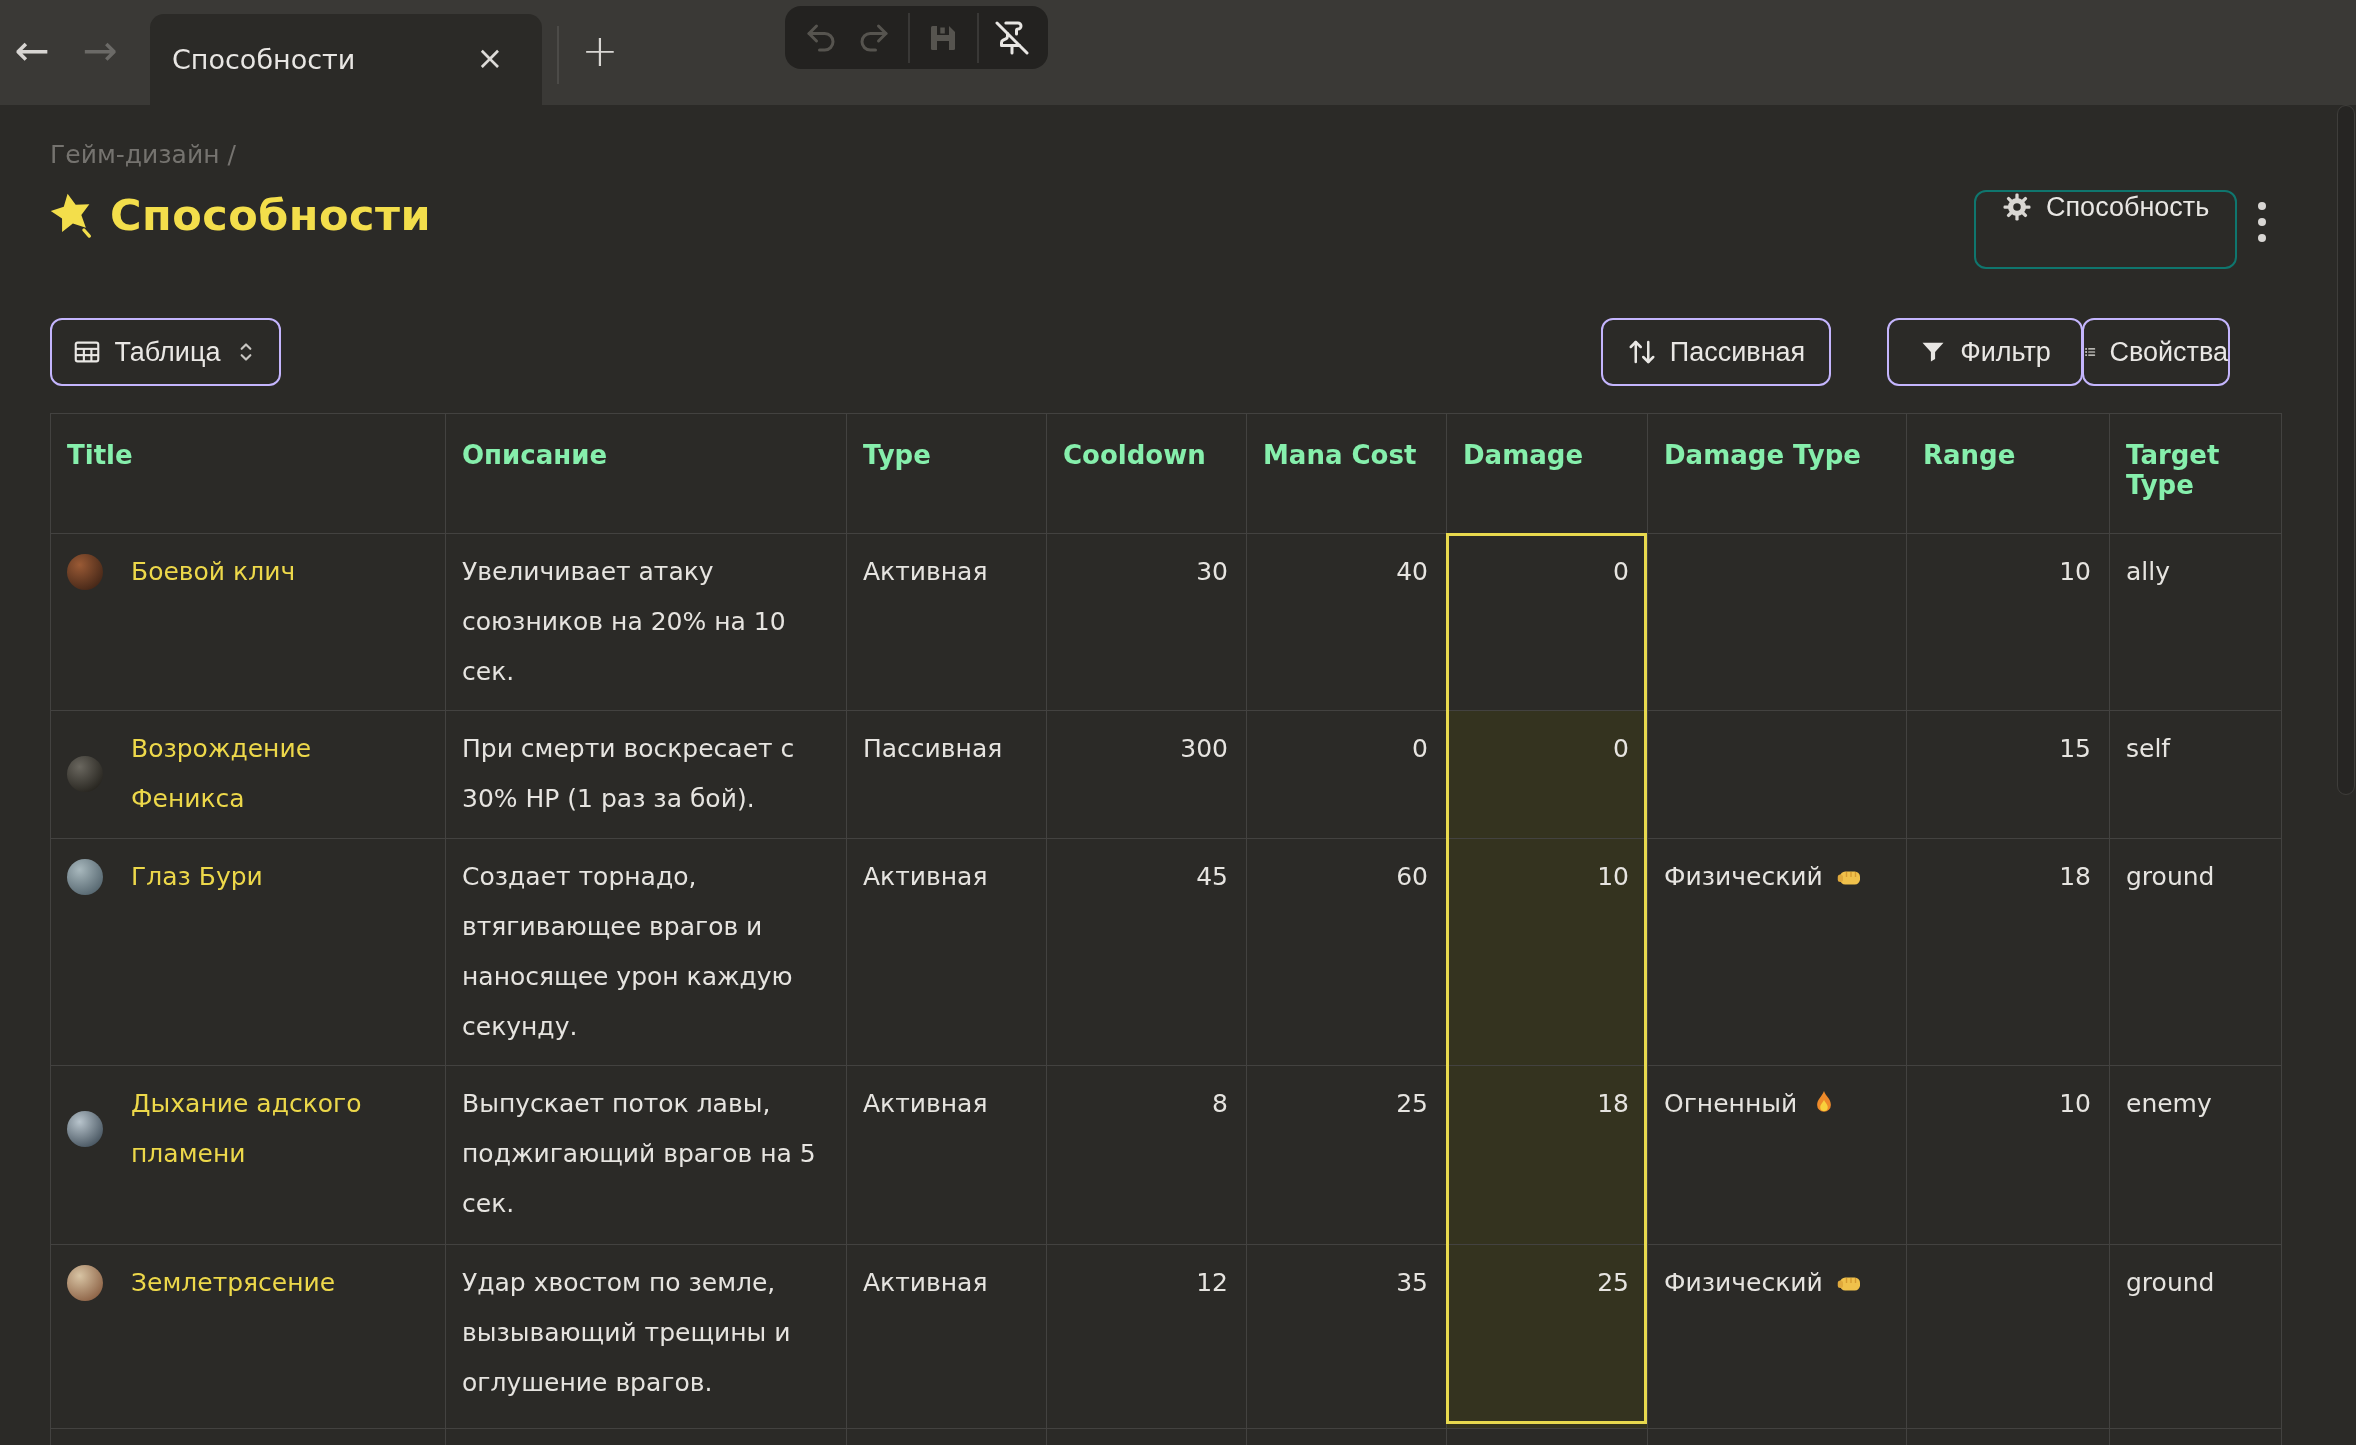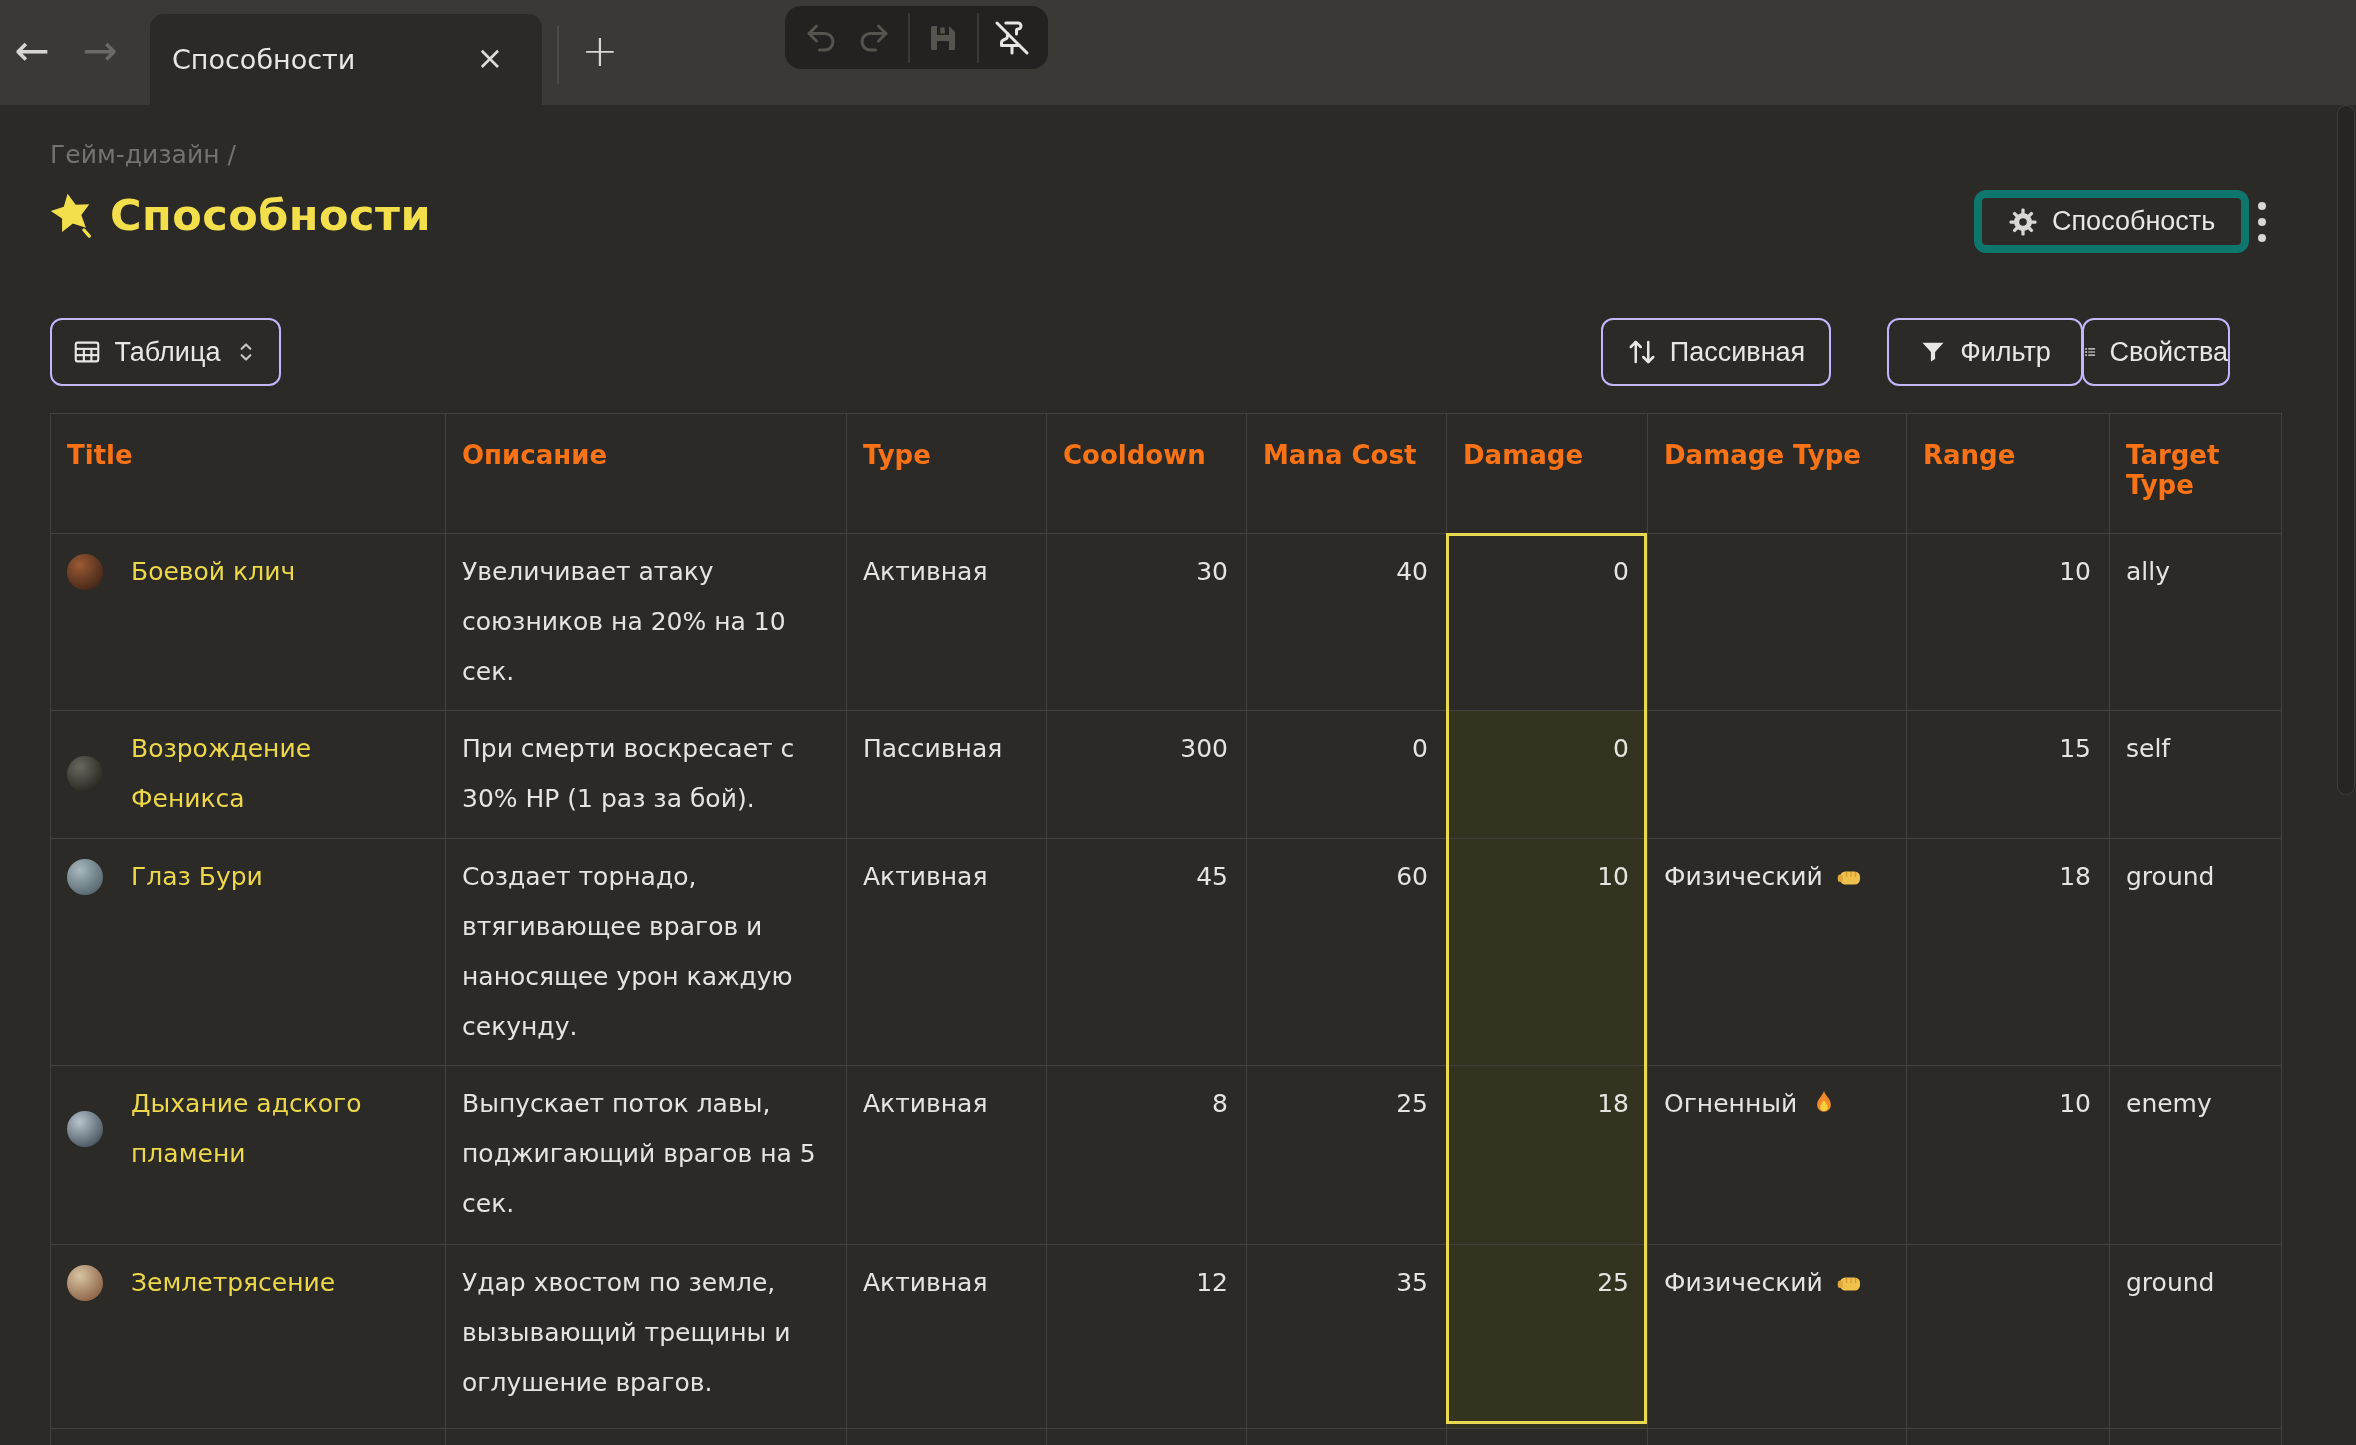--- a/index.html
+++ b/index.html
@@ -26,39 +26,39 @@
              justify-content:center; font-size:44px; font-weight:300; color:#d8d6d3; }
   .icon-group { position:absolute; left:785px; top:6px; width:263px; height:63px; background:#232220;
                 border-radius:16px; display:flex; align-items:center; justify-content:center; gap:14px; padding:0 16px; }
   .ig-btn { width:40px; height:40px; display:flex; align-items:center; justify-content:center; }
   .ig-sep { width:2px; height:50px; background:#393836; }
 
   
   .breadcrumb { position:absolute; left:50px; top:140px; font-size:25px; color:#75736f; }
   .title-row { position:absolute; left:46px; top:190px; display:flex; align-items:center; gap:14px; }
   .page-title { font-size:43px; font-weight:bold; color:#f3de4b; letter-spacing:0.5px; }
-  .entity-btn { position:absolute; left:1974px; top:190px; height:63px; padding:0 26px; display:flex; align-items:center;
-                gap:14px; border:8px solid #0f766e; border-radius:12px; font-size:27px; color:#e9e7e4; background:transparent; }
+  .entity-btn { position:absolute; left:1974px; top:190px; height:79px; padding:0 26px; display:flex; 
+                gap:14px; border:2px solid #0f766e; border-radius:12px; font-size:27px; color:#e9e7e4; background:transparent; }
   .kebab { position:absolute; left:2240px; top:198px; width:44px; height:48px; display:flex; align-items:center; justify-content:center; }
 
   
   .tool-btn { position:absolute; top:318px; height:68px; display:flex; align-items:center; justify-content:center; gap:13px;
               border:2px solid #c4b5fd; border-radius:12px; font-size:27px; color:#e9e7e4; background:transparent; }
   .btn-view { left:50px; width:231px; }
   .btn-sort { left:1601px; width:230px; }
   .btn-filter { left:1859px; width:196px;margin-left:28px; }
   .btn-props { left:2082px; width:148px; }
 
   
   .table-wrap { position:absolute; left:50px; top:413px; width:2231px; }
   table { border-collapse:collapse; table-layout:fixed; width:2231px; font-size:25px; }
   col.w-title{width:395px} col.w-desc{width:401px} col.w-type{width:200px} col.w-cd{width:200px}
   col.w-mana{width:200px} col.w-dmg{width:201px} col.w-dtype{width:259px} col.w-range{width:203px} col.w-target{width:172px}
   th, td { border:1px solid #434240; vertical-align:top; font-weight:normal; text-align:left; }
-  th { height:120px; padding:26px 0 0 16px; color:#f97316; font-weight:bold; font-size:26px; }
+  th { height:120px; padding:26px 0 0 16px; color:#86efac; font-weight:bold; font-size:26px; }
   td { line-height:50px; padding:13px 16px 13px 16px; }
   td.c-num { text-align:right; padding-right:18px; }
   tr.r1 td{height:173px} tr.r2 td{height:128px} tr.r3 td{height:227px} tr.r4 td{height:179px} tr.r5 td{height:184px}
   tr.partial td { height:40px; }
   .title-wrap { display:flex; align-items:center; gap:28px; }
   .row-art { flex:0 0 36px; width:36px; height:36px; border-radius:50%; }
   .row-link { color:#edd84a; text-decoration:none; max-width:290px; display:inline-block; line-height:50px; }
   td.tinted { background:#34331f; }
   .dtype-wrap { display:flex; align-items:center; gap:12px; }
   .sel-overlay { position:absolute; left:1396px; top:120px; width:201px; height:891px;

